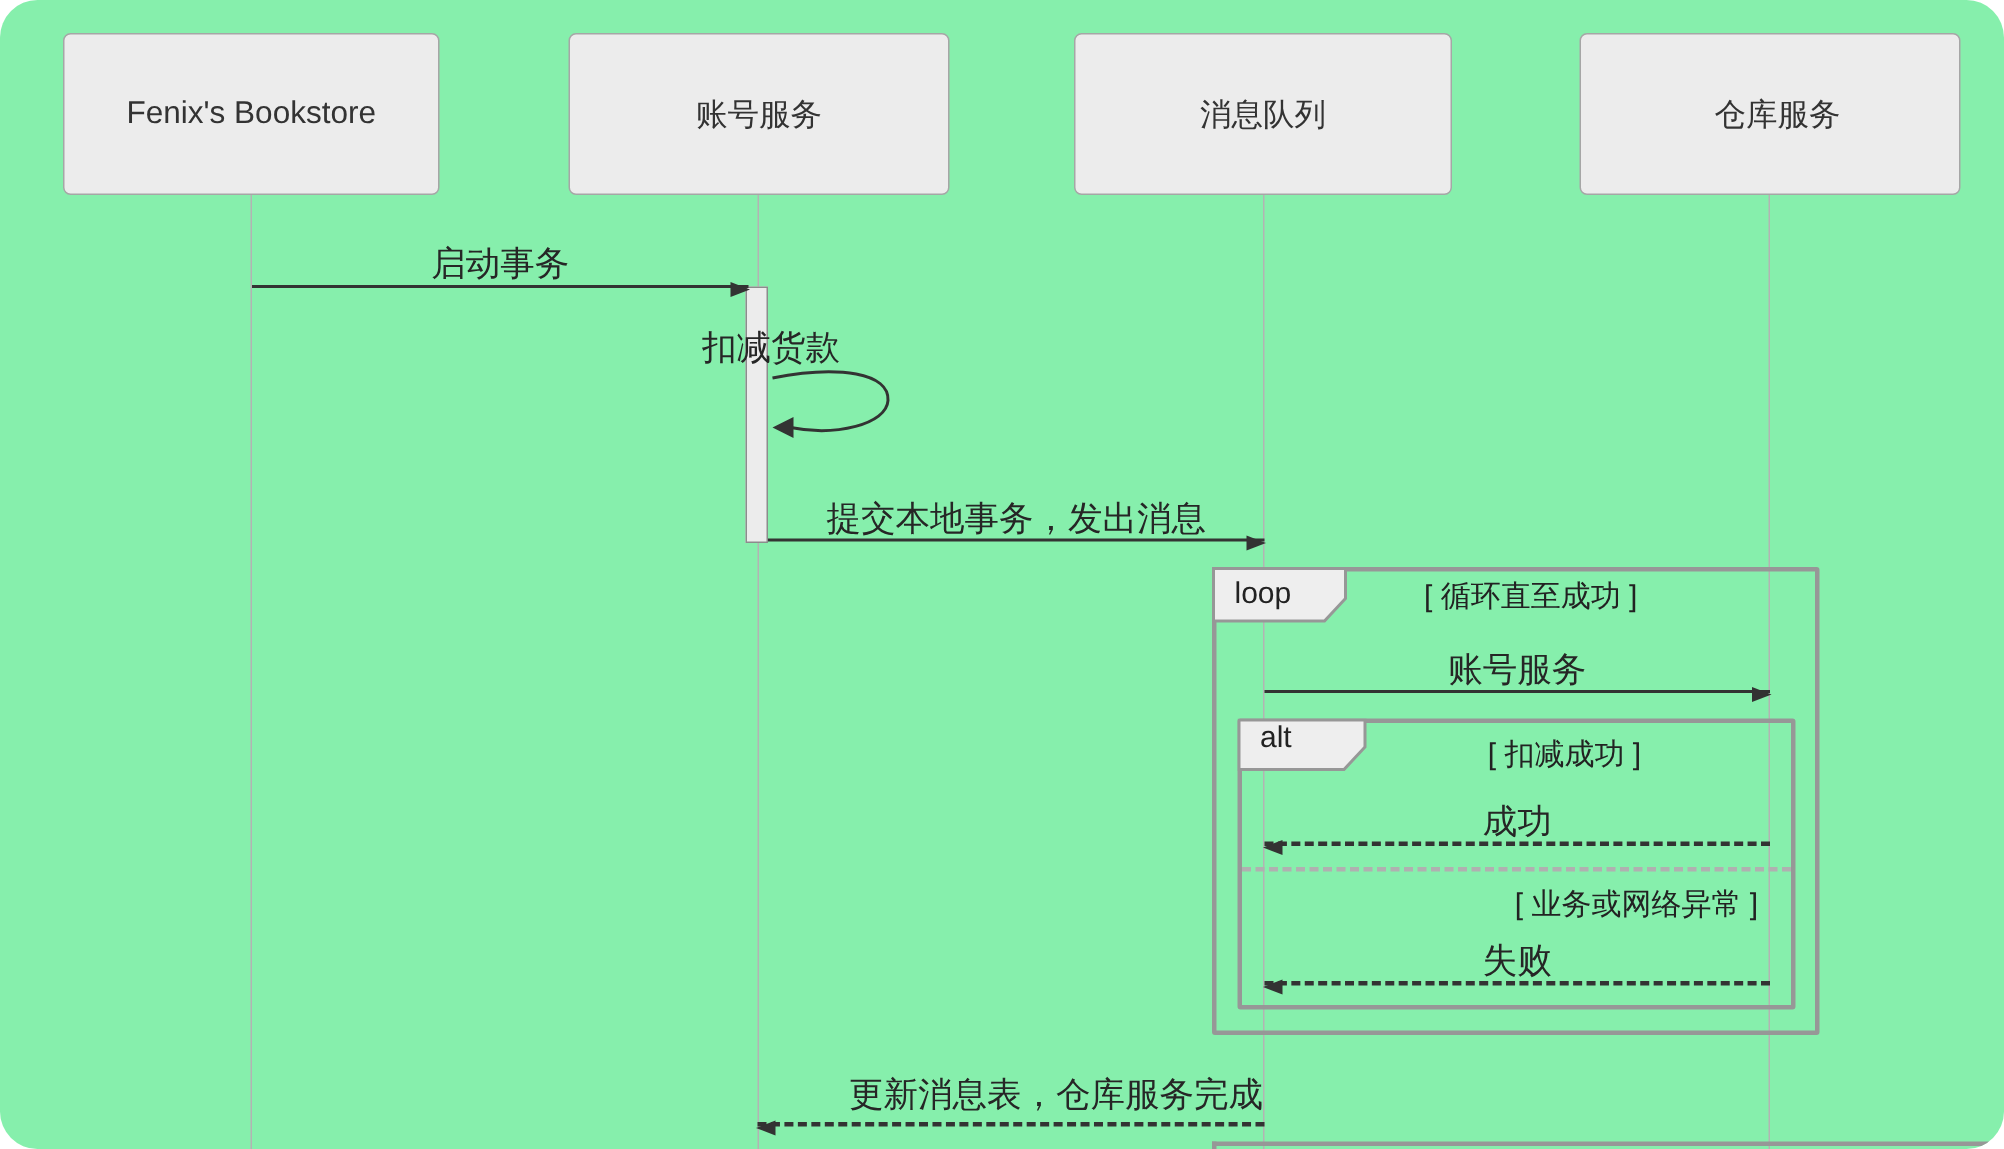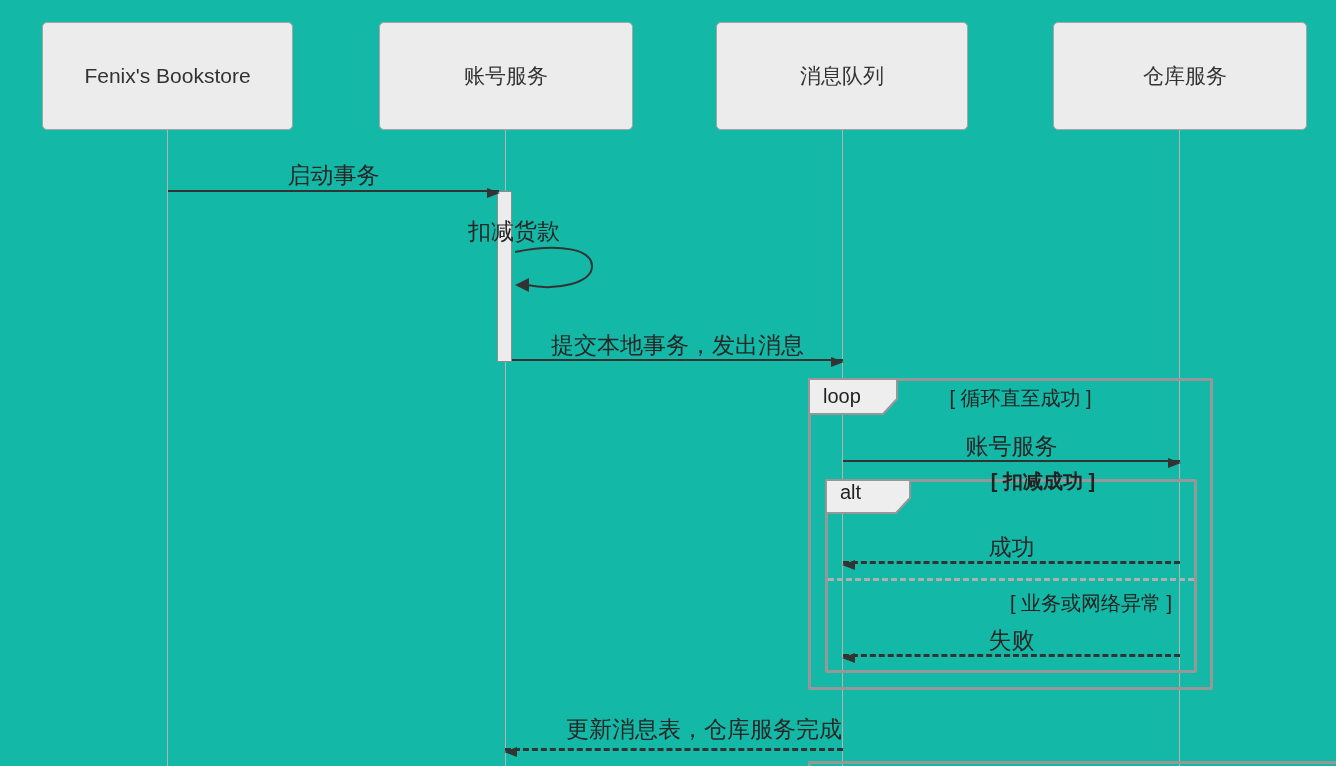--- a/index.html
+++ b/index.html
@@ -1,19 +1,19 @@
 <!DOCTYPE html>
 <html><head>
 <meta charset="utf-8">
 <title>Sequence Diagram</title>
 <style>
   html,body{margin:0;padding:0;background:#fff;}
   .stage{
-    position:relative;width:1336px;height:766px;background:#14b8a6;
-    overflow:hidden;font-family:"Liberation Sans",sans-serif;
+    position:relative;width:1336px;height:766px;background:#86efac;
+    overflow:hidden;font-family:"Liberation Sans",sans-serif;border-radius:25px;
   }
   .pbox{
     position:absolute;top:22px;height:108px;box-sizing:border-box;
     background:#ececec;border:1px solid #a6a6a6;border-radius:5px;
     display:flex;align-items:center;justify-content:center;
     font-size:21px;color:#333;
   }
   .lifeline{position:absolute;top:130px;height:636px;width:1px;background:#b3b3b3;}
   .msg-label{
     position:absolute;text-align:center;font-size:23px;color:#262626;
@@ -91,21 +91,21 @@
   <div class="msg-label" style="left:843px;top:432px;width:337px;">账号服务</div>
   <div class="line-solid" style="left:843px;top:460px;width:337px;">
     <span class="head-r"></span>
   </div>
 
   <div class="frame" style="left:825px;top:479px;width:372px;height:194px;"></div>
   <svg class="pent-svg" style="left:825px;top:479px;" width="88" height="36" viewBox="0 0 88 36">
     <polygon points="1,1 85,1 85,19 71,34 1,34" fill="#eeeeee" stroke="#979797" stroke-width="2"></polygon>
   </svg>
   <div class="pent-label" style="left:840px;top:476px;height:32px;line-height:32px;">alt</div>
-  <div class="guard" style="left:825px;top:466px;width:416px;font-weight:bold;">[ 扣减成功 ]</div>
+  <div class="guard" style="left:825px;top:488px;width:416px;">[ 扣减成功 ]</div>
 
   <div class="msg-label" style="left:843px;top:533px;width:337px;">成功</div>
   <div class="line-dashed" style="left:843px;top:561px;width:337px;">
     <span class="head-l"></span>
   </div>
 
   <div class="separator"></div>
   <div class="guard" style="left:825px;top:588px;width:424px;margin-left:44px;">[ 业务或网络异常 ]</div>
 
   <div class="msg-label" style="left:843px;top:626px;width:337px;">失败</div>

